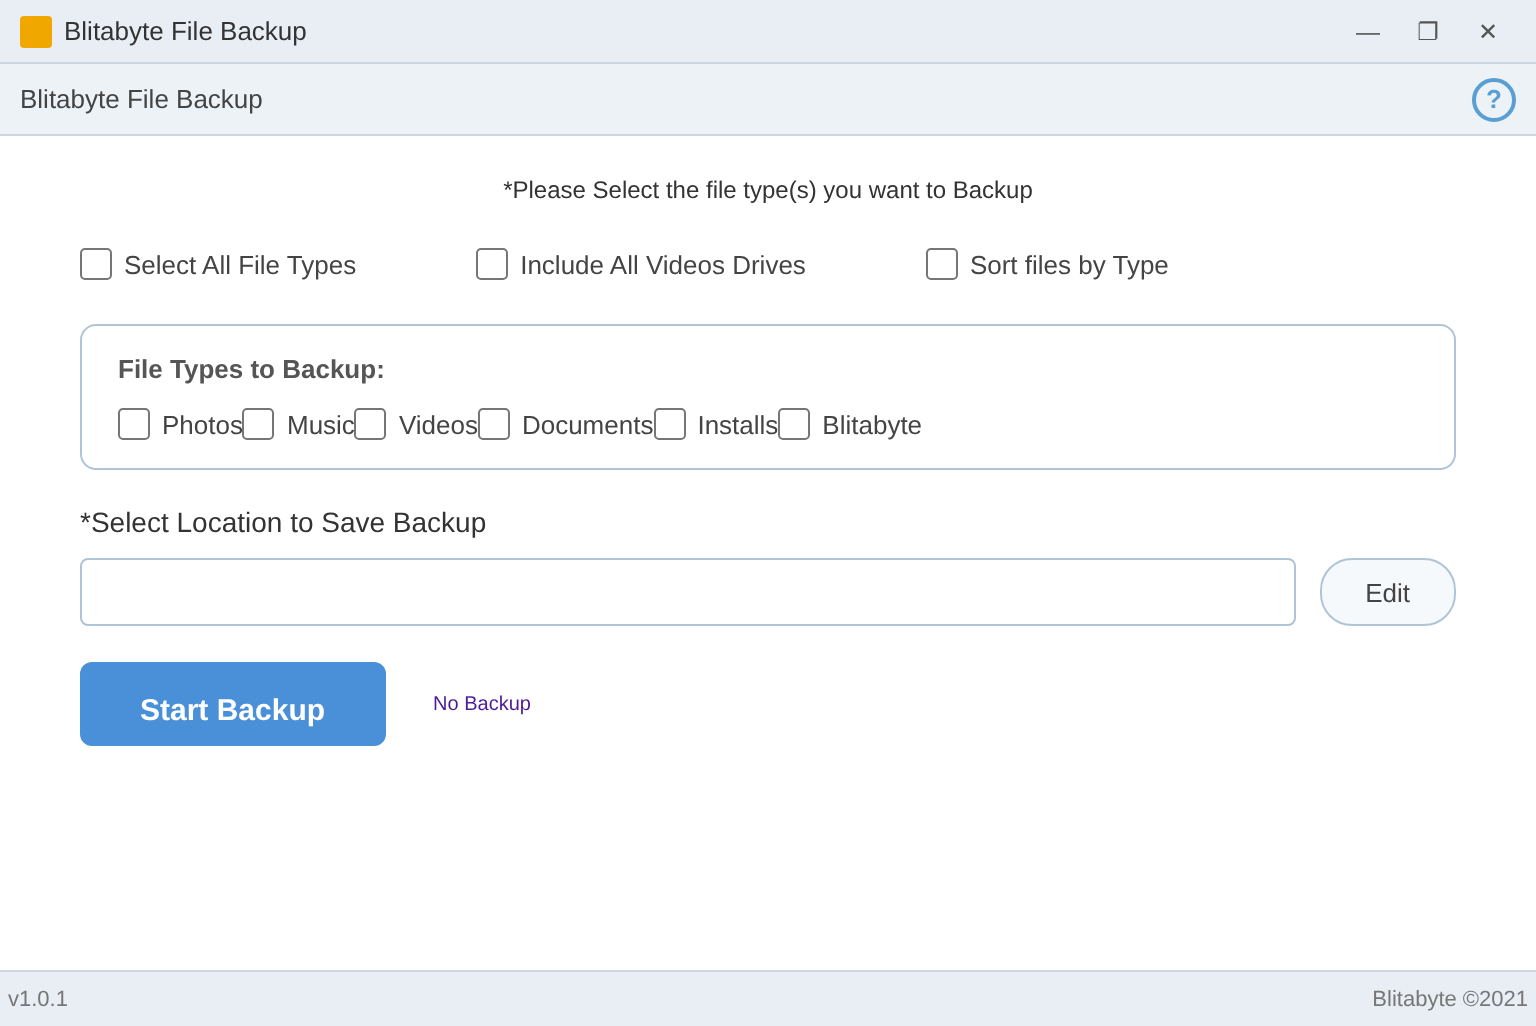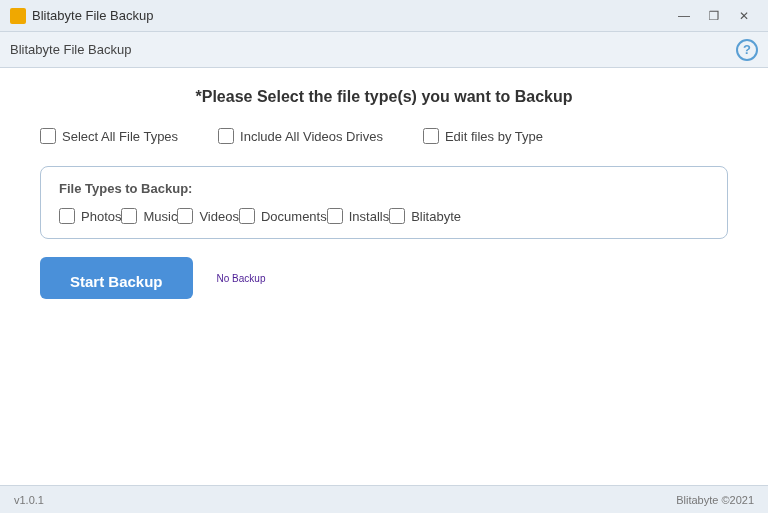--- a/index.html
+++ b/index.html
@@ -101,30 +101,30 @@
     .main-content {
       flex: 1;
       background: #ffffff;
       padding: 20px 40px;
       display: flex;
       flex-direction: column;
       gap: 18px;
     }
 
     .page-title {
-      font-size: 16px;
+      font-size: 12px;
       color: #333;
-      font-weight: 700;
+      font-weight: 400;
       text-align: center;
     }
 
     .checkboxes-row {
       display: flex;
       align-items: center;
-      gap: 40px;
+      gap: 60px;
       padding: 4px 0;
     }
 
     .checkbox-item {
       display: flex;
       align-items: center;
       gap: 6px;
       cursor: pointer;
     }
 
@@ -224,21 +224,21 @@
       color: #4c1d95;
     }
 
     .footer {
       background: #e8eef4;
       border-top: 1px solid #ccd6e0;
       height: 28px;
       display: flex;
       align-items: center;
       justify-content: space-between;
-      padding: 0 14px;
+      padding: 0 4px;
       flex-shrink: 0;
     }
 
     .footer-version {
       font-size: 11px;
       color: #777;
     }
 
     .footer-copyright {
       font-size: 11px;
@@ -272,21 +272,21 @@
     <label class="checkbox-item">
       <input type="checkbox" style="">
       <span class="checkbox-label">Select All File Types</span>
     </label>
     <label class="checkbox-item">
       <input type="checkbox" style="">
       <span class="checkbox-label">Include All Videos Drives</span>
     </label>
     <label class="checkbox-item">
       <input type="checkbox" style="">
-      <span class="checkbox-label">Edit files by Type</span>
+      <span class="checkbox-label">Sort files by Type</span>
     </label>
   </div>
 
   <div class="file-types-box">
     <div class="file-types-label">File Types to Backup:</div>
     <div class="file-types-row">
       <label class="checkbox-item">
         <input type="checkbox" style="">
         <span class="checkbox-label">Photos</span>
       </label>
@@ -306,20 +306,27 @@
         <input type="checkbox" style="">
         <span class="checkbox-label">Installs</span>
       </label>
       <label class="checkbox-item">
         <input type="checkbox" style="">
         <span class="checkbox-label">Blitabyte</span>
       </label>
     </div>
   </div>
 
+  <div class="location-section">
+    <div class="location-title">*Select Location to Save Backup</div>
+    <div class="location-row">
+      <input type="text" class="location-input" value="" style="">
+      <button class="edit-btn">Edit</button>
+    </div>
+  </div>
 
   <div class="action-row">
     <button class="start-backup-btn">Start Backup</button>
     <span class="no-backup-text">No Backup</span>
   </div>
 </div>
 
 <div class="footer">
   <span class="footer-version">v1.0.1</span>
   <span class="footer-copyright">Blitabyte ©2021</span>

